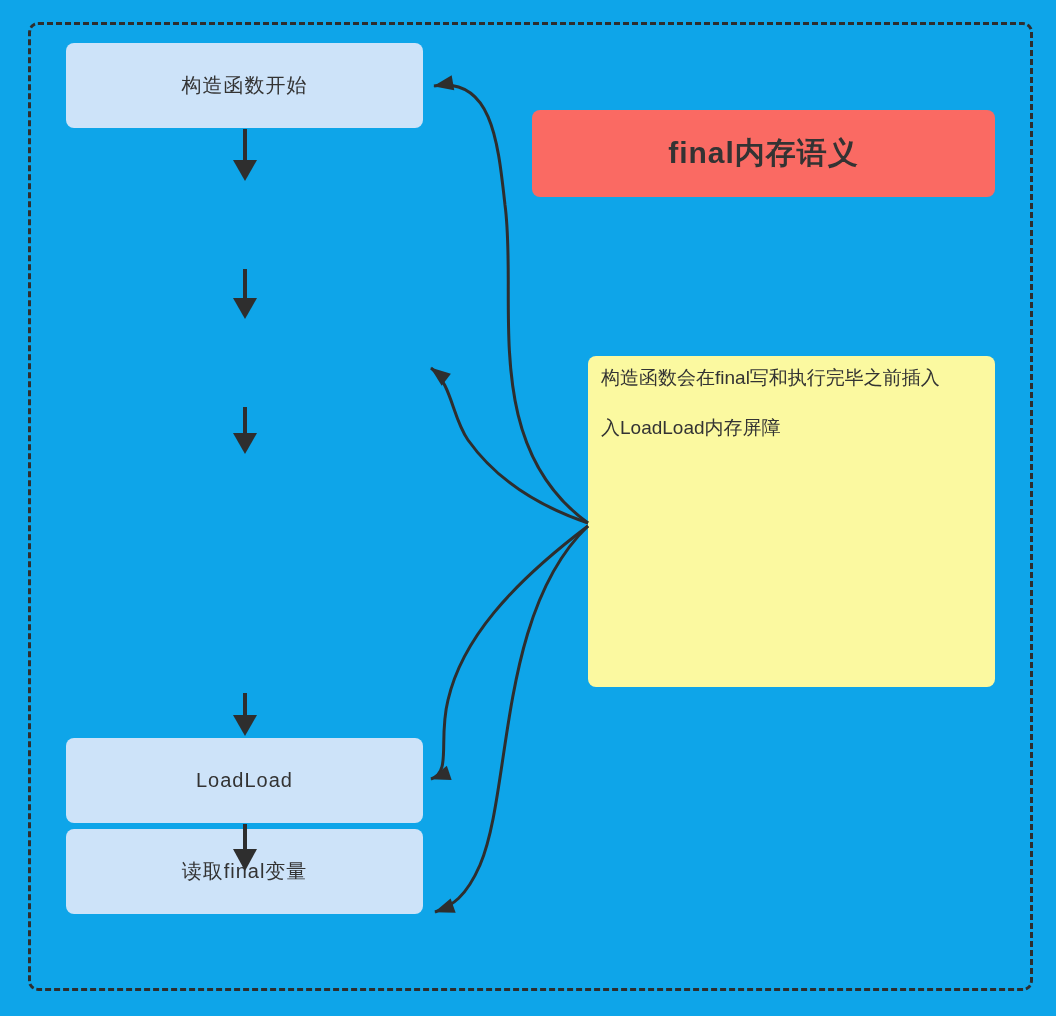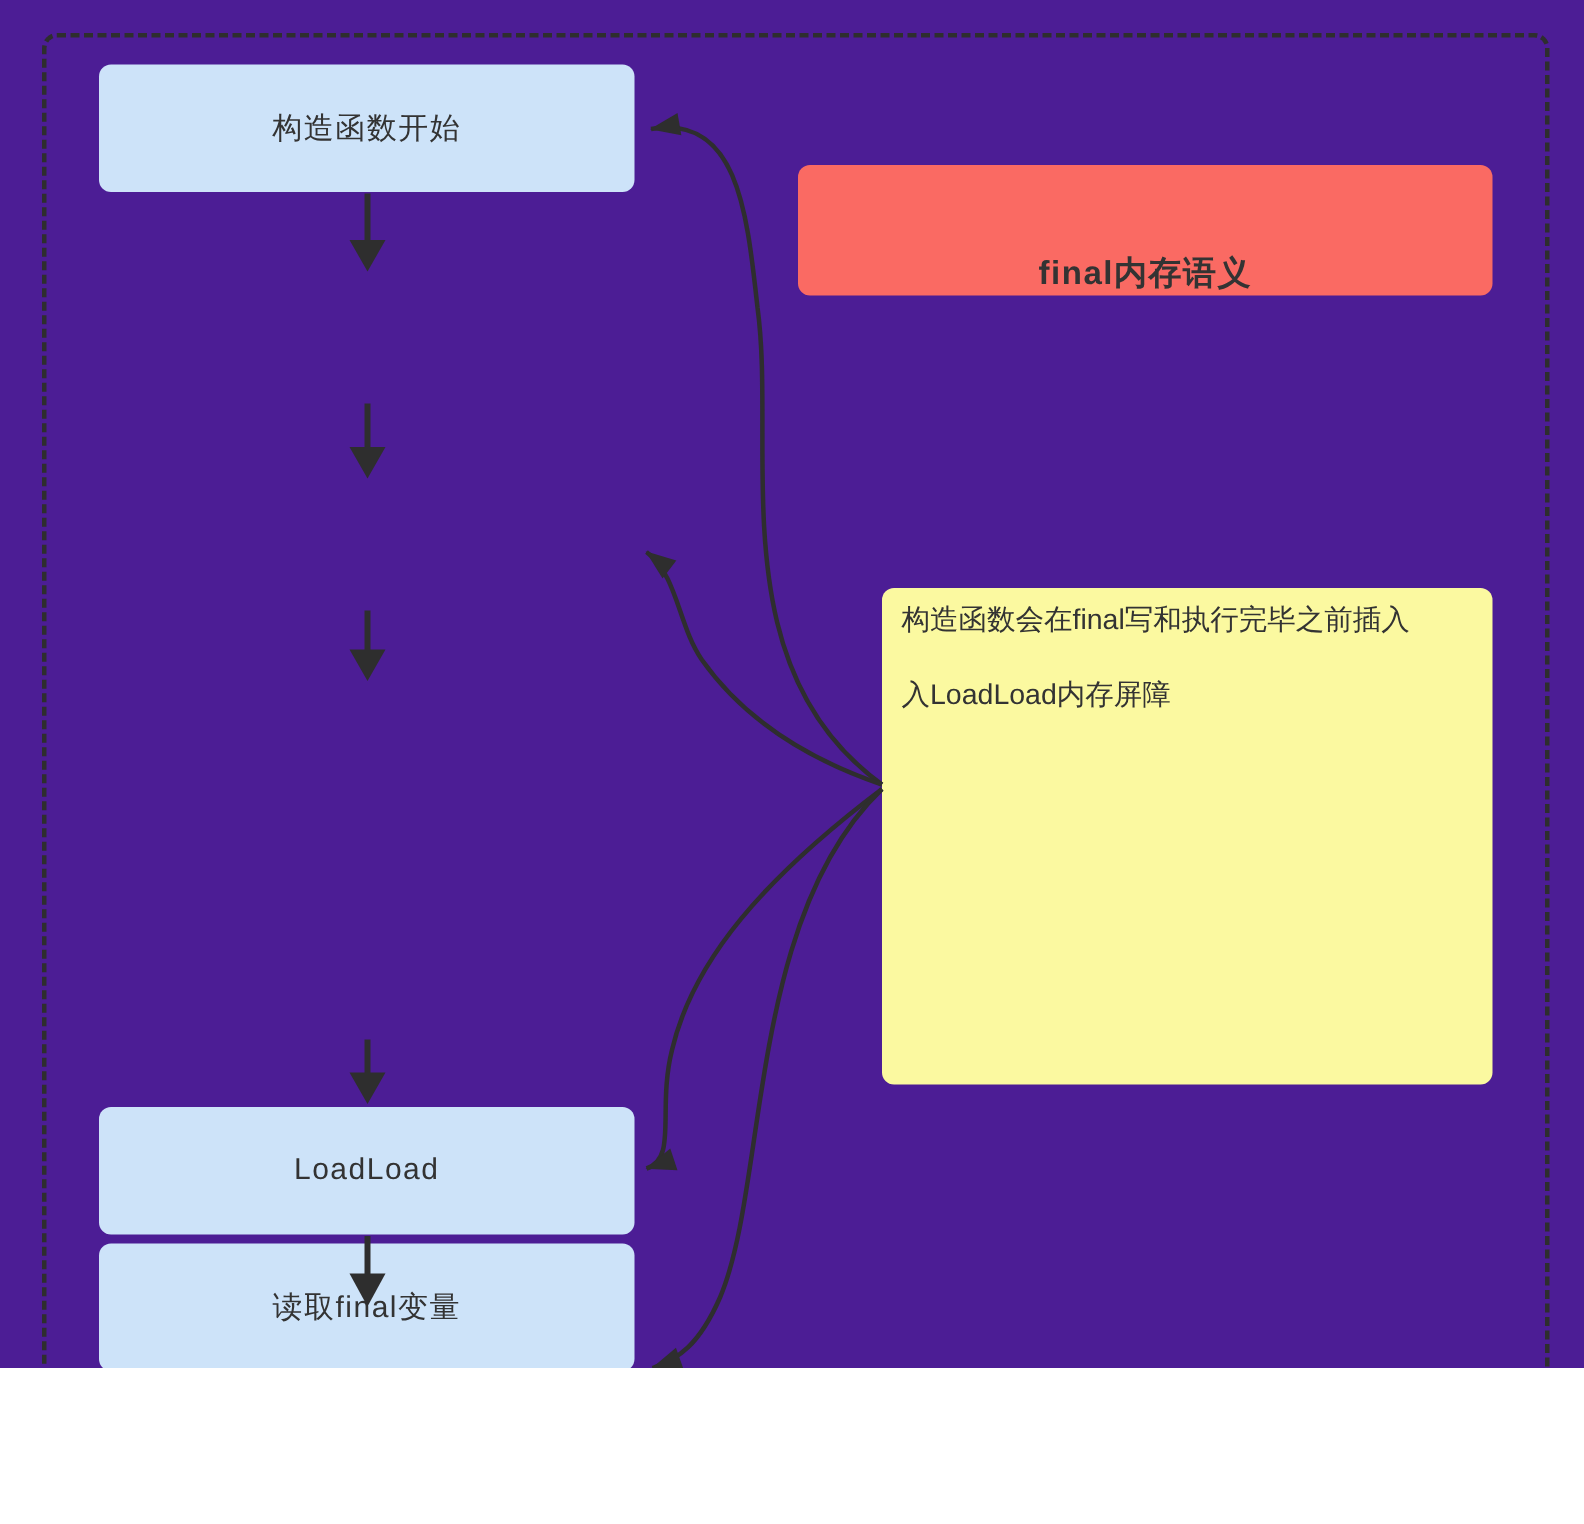--- a/index.html
+++ b/index.html
@@ -1,20 +1,20 @@
 <!DOCTYPE html>
 <html><head>
 <meta charset="utf-8">
 <style>
   html, body { margin: 0; padding: 0; background: #ffffff; }
   .stage {
     position: relative;
     width: 1056px;
-    height: 912px;
-    background: #4c1d95;
+    height: 1016px;
+    background: #0ea5e9;
     font-family: "Liberation Sans", sans-serif;
     color: #333333;
     overflow: hidden;
   }
   .outer-border {
     position: absolute;
     left: 28px; top: 22px;
     width: 1005px; height: 969px;
     border: 3px dashed #2e2e2e;
     border-radius: 10px;
@@ -30,36 +30,35 @@
     font-size: 20px;
     letter-spacing: 1px;
     color: #333333;
   }
   .title-box {
     position: absolute;
     left: 532px; top: 110px;
     width: 463px; height: 87px;
     background: #fa6a63;
     border-radius: 8px;
-    display: flex; align-items: flex-end; justify-content: center;
-    font-size: 22px; font-weight: bold;
+    display: flex; align-items: center; justify-content: center;
+    font-size: 30px; font-weight: bold;
     letter-spacing: 1px;
     color: #333333;
   }
   .note-box {
     position: absolute;
     left: 588px; top: 356px;
     width: 407px; height: 331px;
     background: #fbf9a0;
     border-radius: 8px;
     box-sizing: border-box;
     padding: 9px 13px;
     font-size: 19px;
     color: #333333;
-    margin-top: 36px;
   }
   .note-line { min-height: 25px; line-height: 25px; white-space: nowrap; }
   svg.arrows {
     position: absolute;
     left: 0; top: 0;
     pointer-events: none;
   }
 </style>
 </head>
 <body>

